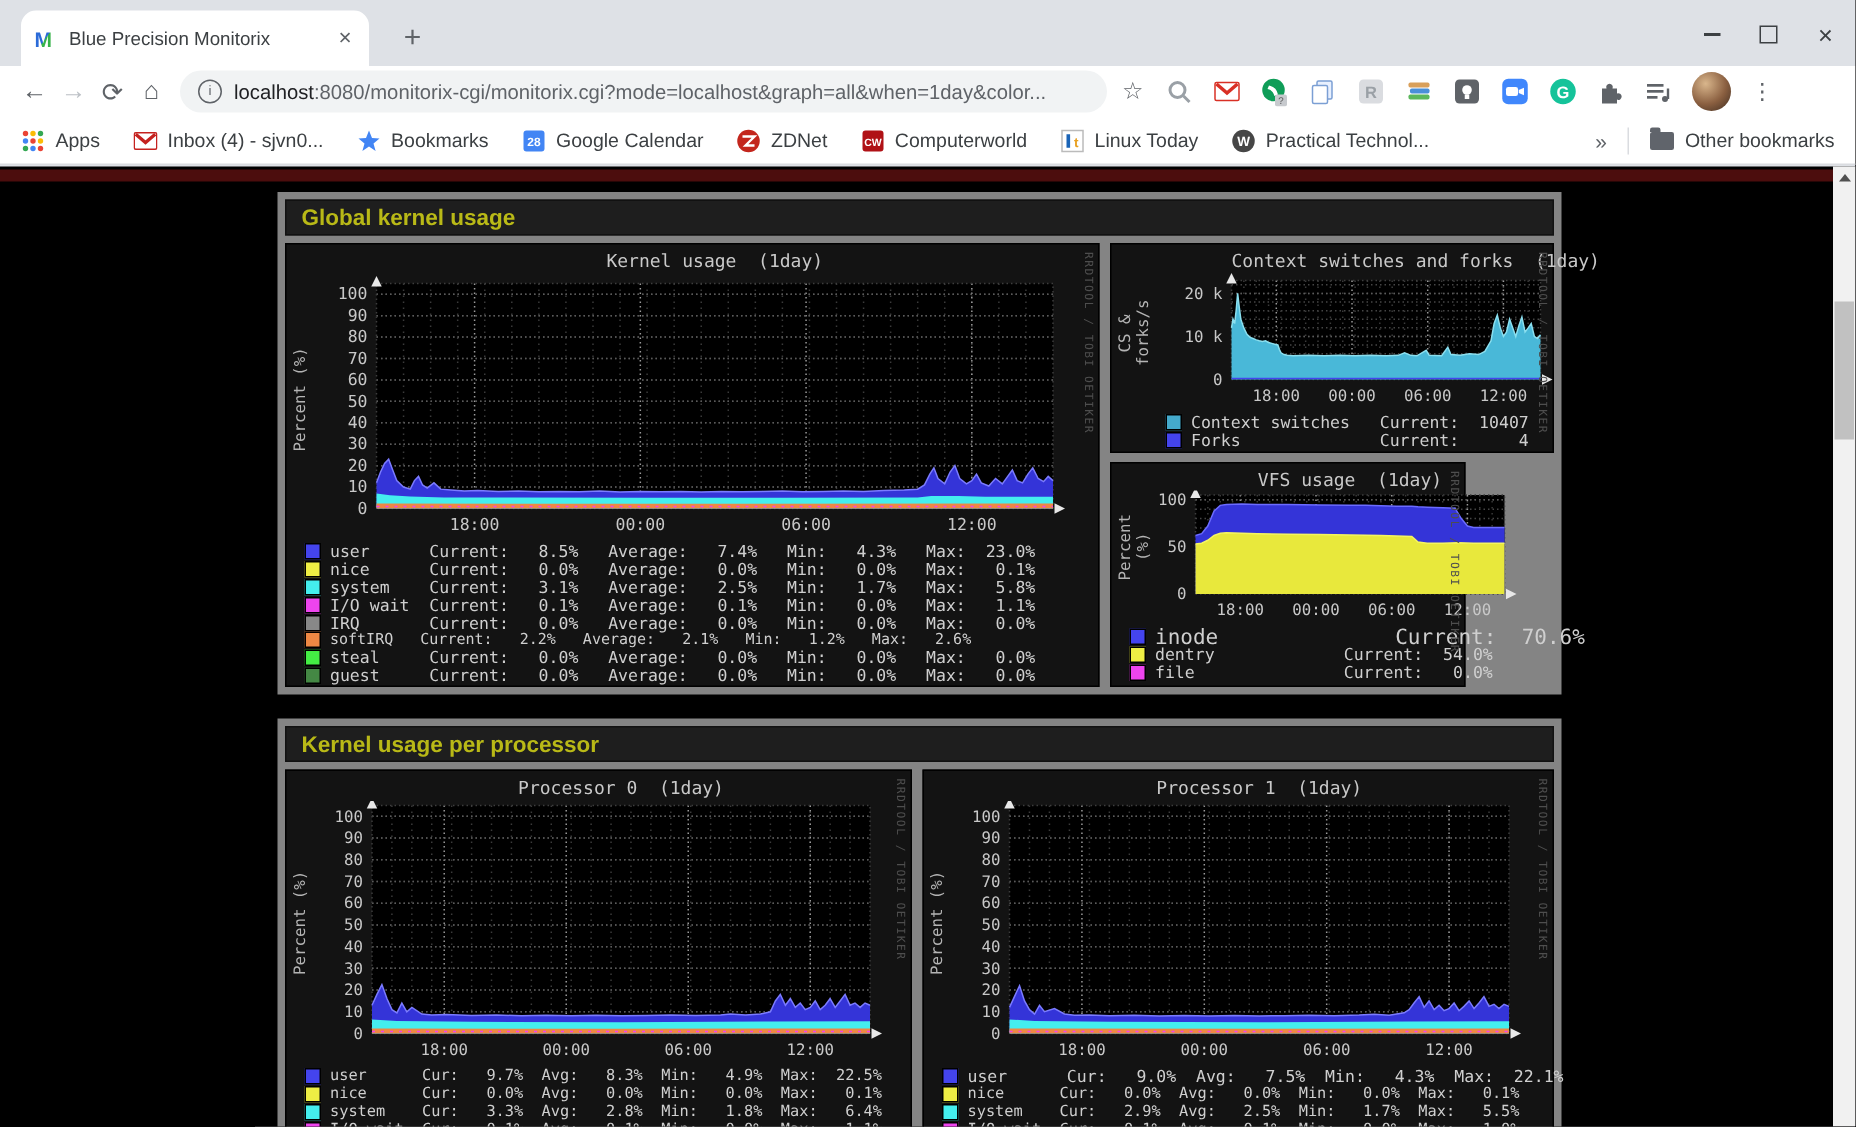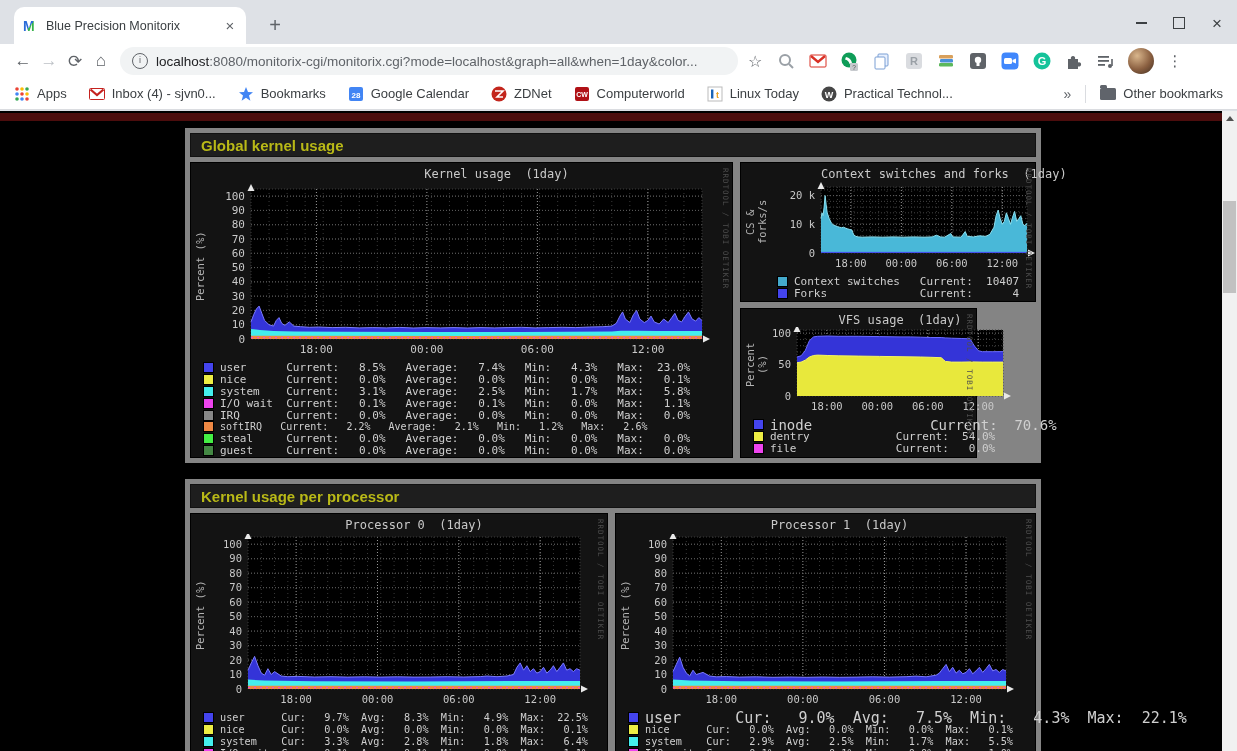--- a/index.html
+++ b/index.html
@@ -295,21 +295,21 @@
   </div>
 
   <div class="content">
     <div class="redstrip"></div>
 
     <div class="section" style="top:17px;">
       <div class="sec-head">
         <span class="sec-title">Global kernel usage</span>
       </div>
       <div class="sec-row">
-        <div class="graph-panel" id="chart-kernel" style="width:543px;height:296px;"><div class="g-title" style="height: 16px; padding-left: 60px; width: 451px; margin-left: 20px;">Kernel usage  (1day)</div><svg width="539" height="175">
+        <div class="graph-panel" id="chart-kernel" style="width:543px;height:296px;"><div class="g-title" style="height: 16px; padding-left: 60px; width: 451px;">Kernel usage  (1day)</div><svg width="539" height="175">
               <rect x="60" y="6" width="451" height="150" fill="#000"></rect>
               <line x1="60" y1="141.71428571428572" x2="511" y2="141.71428571428572" stroke="#454545" stroke-width="1" stroke-dasharray="1,2"></line>
               <line x1="60" y1="127.42857142857143" x2="511" y2="127.42857142857143" stroke="#454545" stroke-width="1" stroke-dasharray="1,2"></line>
               <line x1="60" y1="113.14285714285714" x2="511" y2="113.14285714285714" stroke="#454545" stroke-width="1" stroke-dasharray="1,2"></line>
               <line x1="60" y1="98.85714285714286" x2="511" y2="98.85714285714286" stroke="#454545" stroke-width="1" stroke-dasharray="1,2"></line>
               <line x1="60" y1="84.57142857142857" x2="511" y2="84.57142857142857" stroke="#454545" stroke-width="1" stroke-dasharray="1,2"></line>
               <line x1="60" y1="70.28571428571429" x2="511" y2="70.28571428571429" stroke="#454545" stroke-width="1" stroke-dasharray="1,2"></line>
               <line x1="60" y1="56.00000000000001" x2="511" y2="56.00000000000001" stroke="#454545" stroke-width="1" stroke-dasharray="1,2"></line>
               <line x1="60" y1="41.71428571428572" x2="511" y2="41.71428571428572" stroke="#454545" stroke-width="1" stroke-dasharray="1,2"></line>
               <line x1="60" y1="27.428571428571434" x2="511" y2="27.428571428571434" stroke="#454545" stroke-width="1" stroke-dasharray="1,2"></line>
@@ -715,21 +715,21 @@
               <text x="51" y="42.6904761904762" text-anchor="end" font-size="10.5" fill="#c8c8c8" font-family="DejaVu Sans Mono,monospace">80</text>
               <text x="51" y="28.214285714285722" text-anchor="end" font-size="10.5" fill="#c8c8c8" font-family="DejaVu Sans Mono,monospace">90</text>
               <text x="51" y="13.738095238095246" text-anchor="end" font-size="10.5" fill="#c8c8c8" font-family="DejaVu Sans Mono,monospace">100</text>
               <text x="105.285" y="169" text-anchor="middle" font-size="10.5" fill="#c8c8c8" font-family="DejaVu Sans Mono,monospace">18:00</text>
               <text x="186.87" y="169" text-anchor="middle" font-size="10.5" fill="#c8c8c8" font-family="DejaVu Sans Mono,monospace">00:00</text>
               <text x="268.45500000000004" y="169" text-anchor="middle" font-size="10.5" fill="#c8c8c8" font-family="DejaVu Sans Mono,monospace">06:00</text>
               <text x="350.04" y="169" text-anchor="middle" font-size="10.5" fill="#c8c8c8" font-family="DejaVu Sans Mono,monospace">12:00</text>
             </svg><div class="g-ylabel" style="top: 25px; height: 152px; text-align: center;">Percent (%)</div><div class="g-watermark">RRDTOOL / TOBI OETIKER</div><div class="legend">
               <div class="leg-row">
                 <span class="swatch" style="background: rgb(68, 68, 238);"></span>
-                <span class="leg-text" style="font-size: 15px;">user      Cur:   9.0%  Avg:   7.5%  Min:   4.3%  Max:  22.1%</span>
+                <span class="leg-text" style="font-size: 11px;">user      Cur:   9.0%  Avg:   7.5%  Min:   4.3%  Max:  22.1%</span>
               </div>
               <div class="leg-row">
                 <span class="swatch" style="background: rgb(238, 238, 68);"></span>
                 <span class="leg-text" style="font-size: 10.2px;">nice      Cur:   0.0%  Avg:   0.0%  Min:   0.0%  Max:   0.1%</span>
               </div>
               <div class="leg-row">
                 <span class="swatch" style="background: rgb(68, 238, 238);"></span>
                 <span class="leg-text" style="font-size: 10.2px;">system    Cur:   2.9%  Avg:   2.5%  Min:   1.7%  Max:   5.5%</span>
               </div>
               <div class="leg-row">

